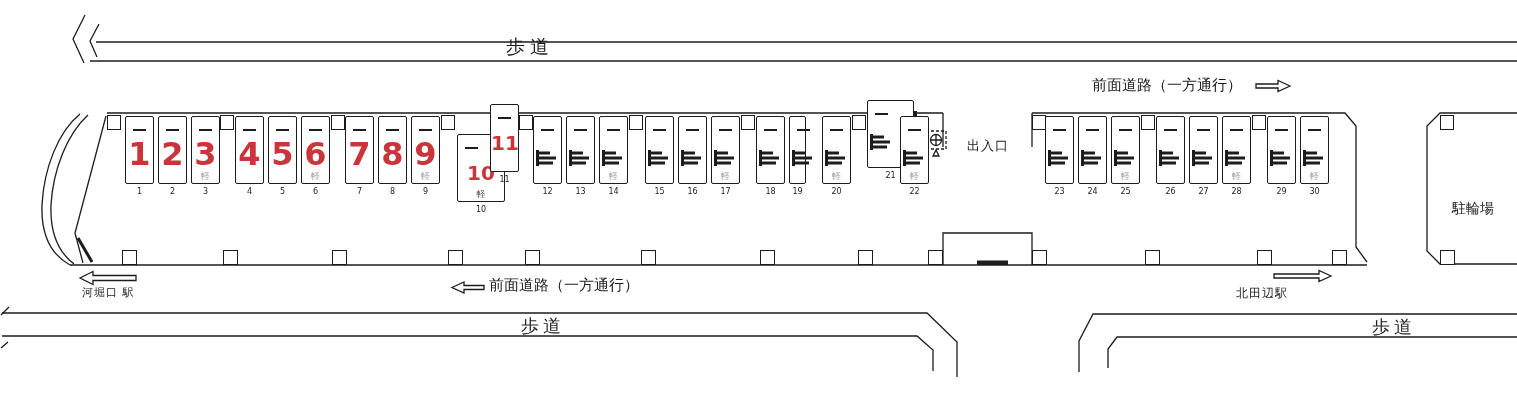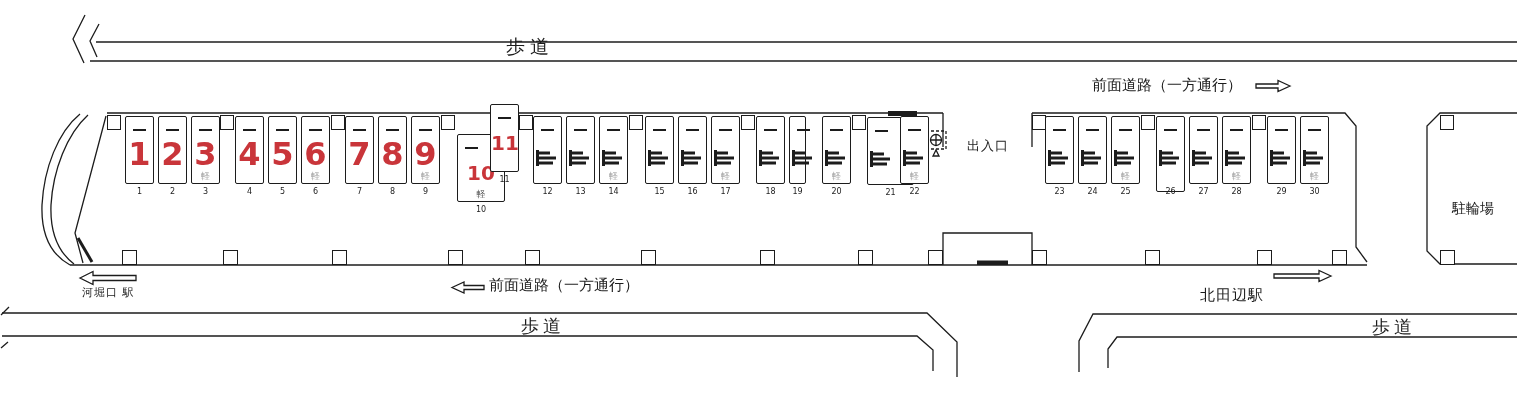--- a/index.html
+++ b/index.html
@@ -65,21 +65,21 @@
     <polygon fill="#fff" points="1290,86 1278,80.5 1278,84 1256,84 1256,88 1278,88 1278,91.5"></polygon>
     <polygon fill="#fff" points="1331,276 1319,270.5 1319,274 1274,274 1274,278 1319,278 1319,281.5"></polygon>
   </svg>
 
   <div class="lbl" style="left:506px;top:36px;font-size:19px;letter-spacing:5px;">歩道</div>
   <div class="lbl" style="left:1092px;top:77px;font-size:15px;">前面道路（一方通行）</div>
   <div class="lbl" style="left:967px;top:139px;font-size:13px;letter-spacing:1px;">出入口</div>
   <div class="lbl" style="left:1452px;top:200px;font-size:14px;">駐輪場</div>
   <div class="lbl" style="left:489px;top:277px;font-size:15px;">前面道路（一方通行）</div>
   <div class="lbl" style="left:82px;top:287px;font-size:11px;letter-spacing:1px;">河堀口 駅</div>
-  <div class="lbl" style="left:1200px;top:287px;font-size:15px;letter-spacing:1px;">北田辺駅</div>
+  <div class="lbl" style="left:1236px;top:287px;font-size:12px;letter-spacing:1px;">北田辺駅</div>
   <div class="lbl" style="left:521px;top:316px;font-size:18px;letter-spacing:4px;">歩道</div>
   <div class="lbl" style="left:1372px;top:317px;font-size:18px;letter-spacing:4px;">歩道</div>
 
   <div id="pillar-layer">
       <div class="pillar" style="left: 107px;"></div>
       <div class="pillar" style="left: 220px;"></div>
       <div class="pillar" style="left: 331px;"></div>
       <div class="pillar" style="left: 441px;"></div>
       <div class="pillar" style="left: 519px;"></div>
       <div class="pillar" style="left: 629px;"></div>
@@ -268,21 +268,21 @@
           <g fill="#1c1c1c">
             <rect x="0" y="0" width="3" height="16"></rect>
             <rect x="3" y="1.5" width="11" height="3"></rect>
             <rect x="3" y="6.5" width="17" height="3"></rect>
             <rect x="3" y="11.5" width="14" height="3"></rect>
           </g>
         </svg>
         <div class="kei" style="color:#9a9a9a">軽</div>
         <div class="sub">20</div>
       </div>
-      <div class="stall" style="left: 867px; top: 117px; width: 47px; height: 68px;">
+      <div class="stall" style="left: 867px; top: 100px; width: 47px; height: 68px;">
         <div class="dash"></div>
         <svg class="vicon" width="22" height="17" viewBox="0 0 22 17">
           <g fill="#1c1c1c">
             <rect x="0" y="0" width="3" height="16"></rect>
             <rect x="3" y="1.5" width="11" height="3"></rect>
             <rect x="3" y="6.5" width="17" height="3"></rect>
             <rect x="3" y="11.5" width="14" height="3"></rect>
           </g>
         </svg>
         <div class="sub">21</div>
@@ -330,21 +330,21 @@
           <g fill="#1c1c1c">
             <rect x="0" y="0" width="3" height="16"></rect>
             <rect x="3" y="1.5" width="11" height="3"></rect>
             <rect x="3" y="6.5" width="17" height="3"></rect>
             <rect x="3" y="11.5" width="14" height="3"></rect>
           </g>
         </svg>
         <div class="kei" style="color:#9a9a9a">軽</div>
         <div class="sub">25</div>
       </div>
-      <div class="stall" style="left: 1156px; top: 116px; width: 29px; height: 76px;">
+      <div class="stall" style="left: 1156px; top: 116px; width: 29px; height: 68px;">
         <div class="dash"></div>
         <svg class="vicon" width="22" height="17" viewBox="0 0 22 17">
           <g fill="#1c1c1c">
             <rect x="0" y="0" width="3" height="16"></rect>
             <rect x="3" y="1.5" width="11" height="3"></rect>
             <rect x="3" y="6.5" width="17" height="3"></rect>
             <rect x="3" y="11.5" width="14" height="3"></rect>
           </g>
         </svg>
         <div class="sub">26</div>

